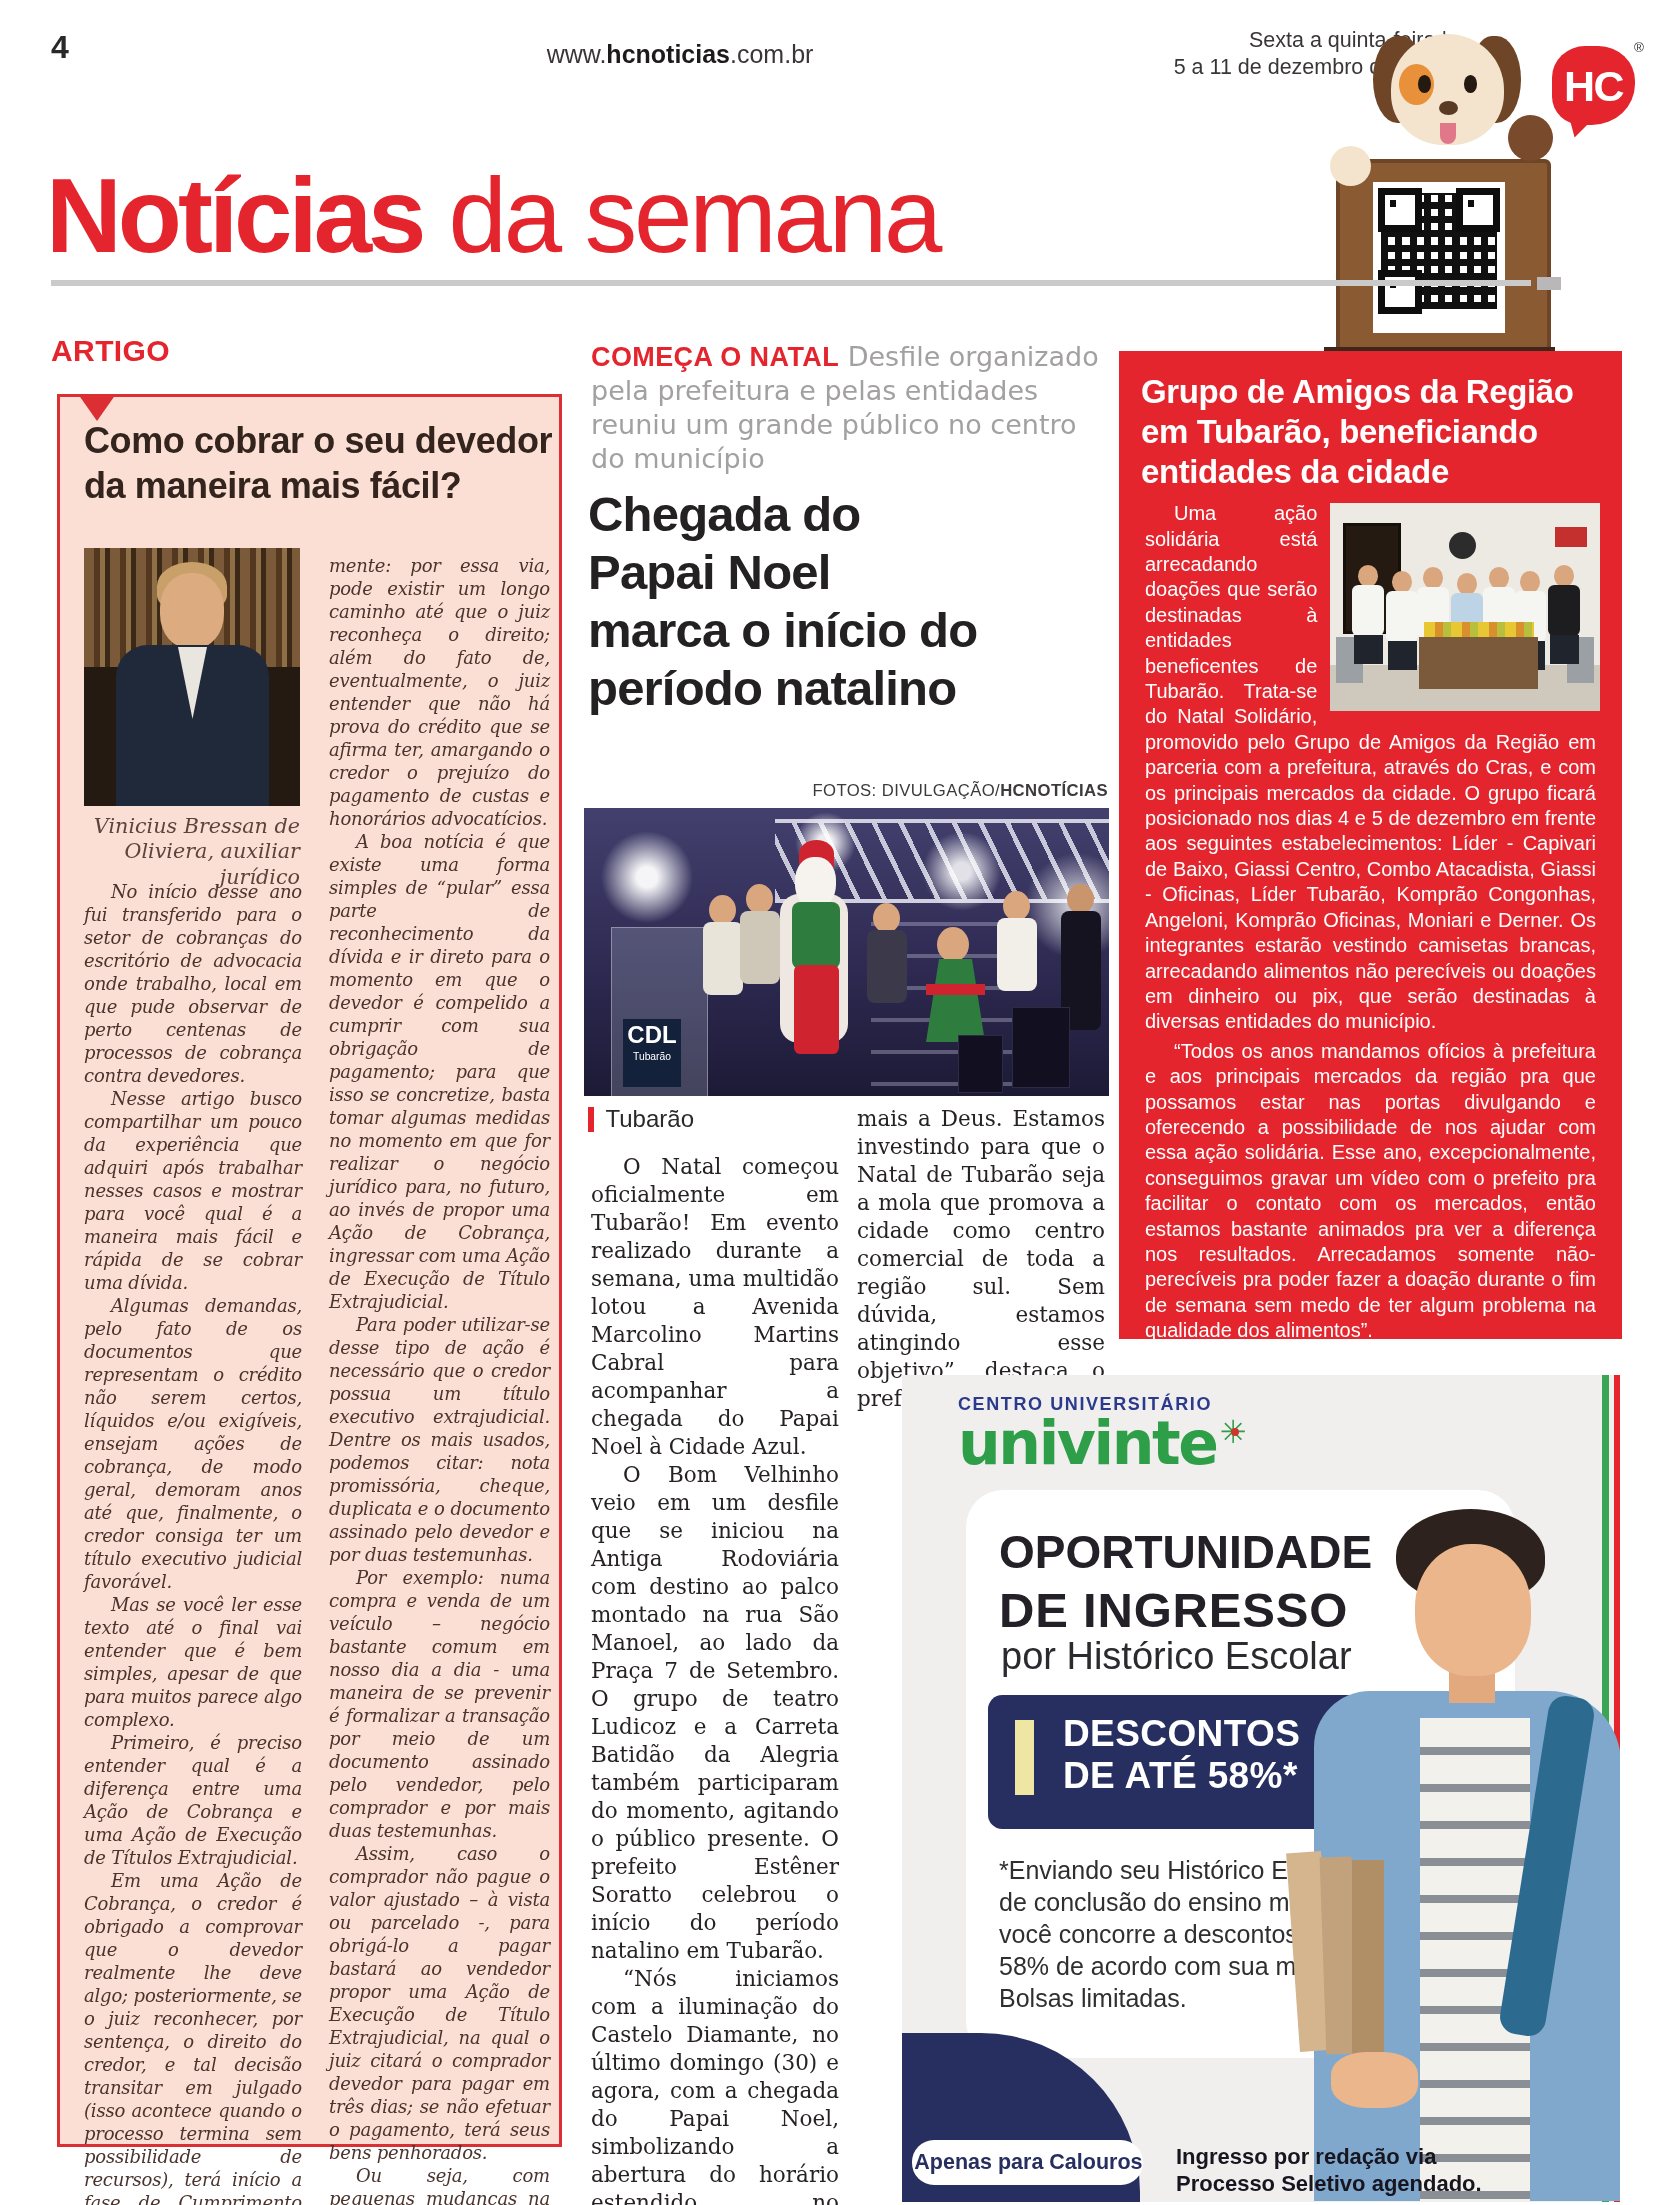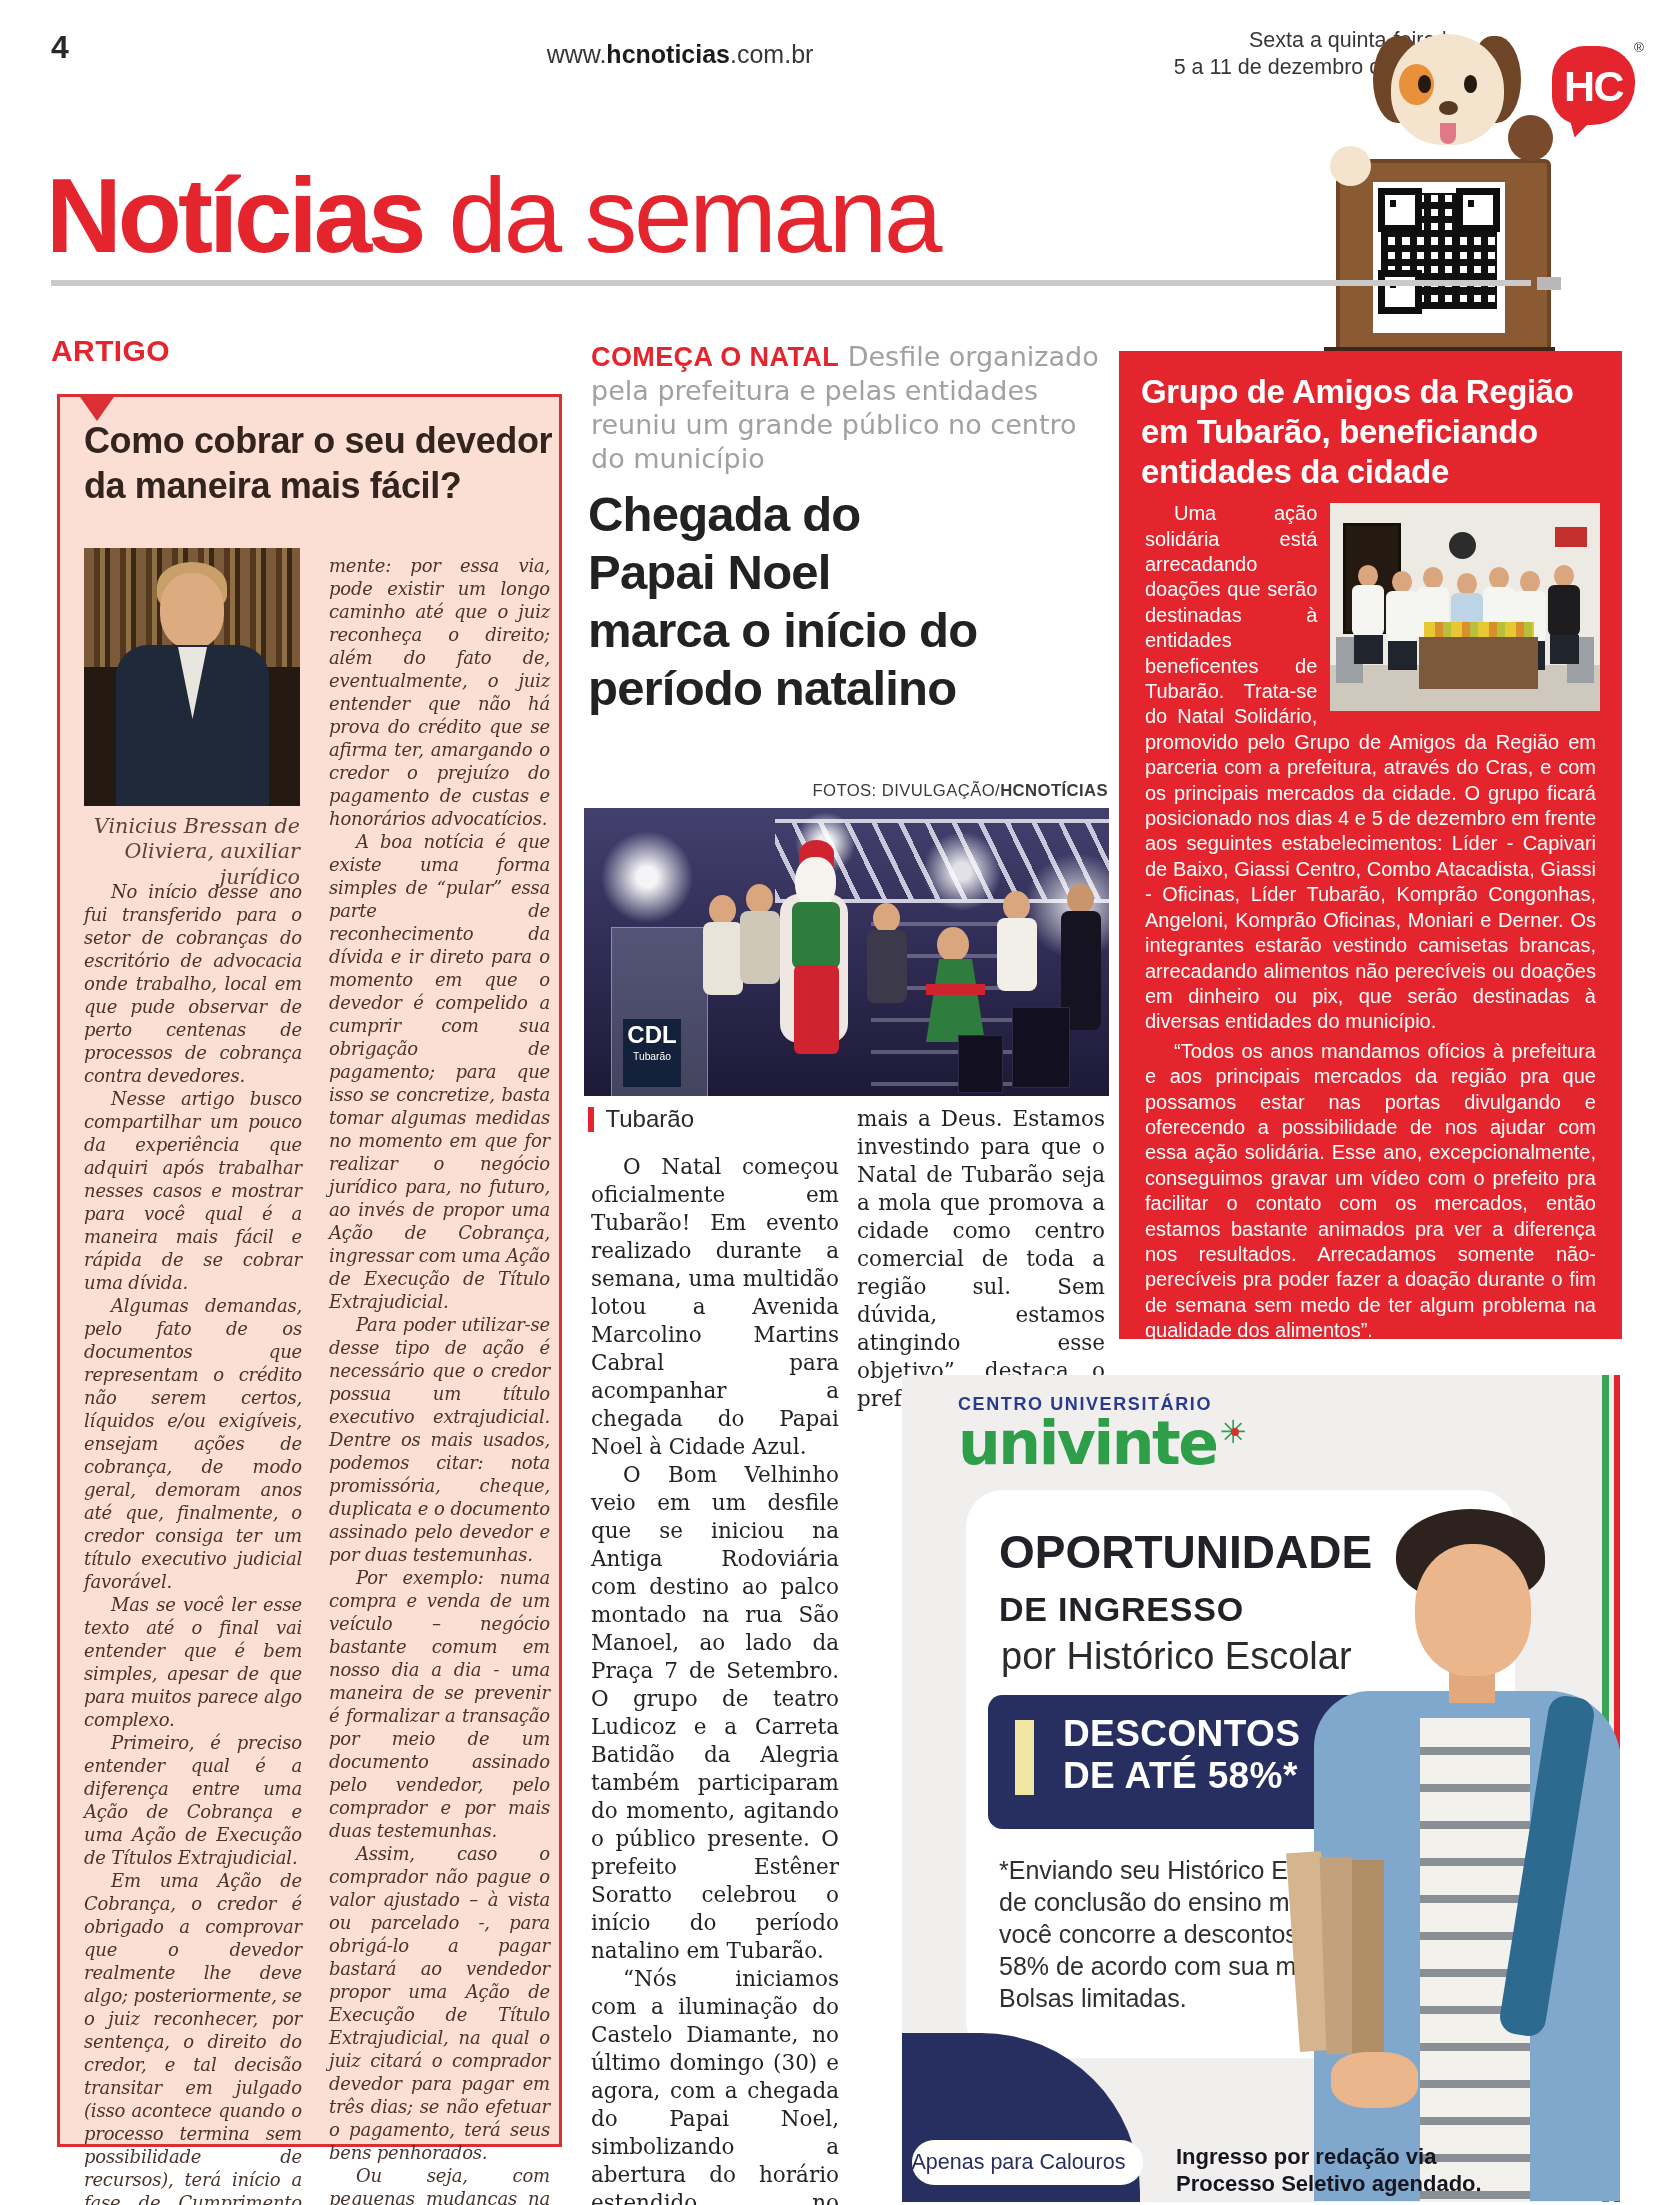--- a/index.html
+++ b/index.html
@@ -141,30 +141,30 @@
   .ad{left:902px;top:1375px;width:718px;height:827px;background:#f0efee;overflow:hidden;}
   .stripe-g{position:absolute;left:700px;top:0;width:7.2px;height:100%;background:#3aa655;}
   .stripe-r{position:absolute;left:712px;top:0;width:7.2px;height:100%;background:#e4252e;}
   .u-logo{position:absolute;left:56px;top:19px;}
   .u-top{font-size:18px;font-weight:bold;color:#2b3a8c;letter-spacing:1.6px;}
   .u-name{font-size:60px;font-weight:bold;color:#2f9e49;letter-spacing:-2.4px;line-height:56px;font-family:"DejaVu Sans",sans-serif;}
   .u-star{position:relative;display:inline-block;font-size:32px;color:#2f9e49;top:-20.7px;left:3.2px;}
   .u-star-dot{position:absolute;left:11px;top:14.3px;width:8.7px;height:8.7px;background:#d0342c;border-radius:50%;}
   .u-card{position:absolute;left:64px;top:115px;width:549px;height:568px;background:#fff;border-radius:37px;}
   .u-t1{position:absolute;left:33px;top:35px;font-size:46px;font-weight:bold;color:#232127;letter-spacing:0px;}
-  .u-t2{position:absolute;left:33px;top:100px;font-size:34px;font-weight:bold;color:#232127;letter-spacing:0.8px;text-align:center;}
+  .u-t2{position:absolute;left:33px;top:92px;font-size:49px;font-weight:bold;color:#232127;letter-spacing:0.8px;text-align:center;}
   .u-sub{position:absolute;left:35px;top:145px;font-size:38px;color:#2b2a2e;}
   .u-navy{position:absolute;left:22px;top:205px;width:417px;height:134px;background:#272f60;border-radius:14.3px;}
   .u-bar{position:absolute;left:27px;top:25.4px;width:19px;height:75px;background:#efe6a3;}
   .u-d1{position:absolute;left:75px;top:17.5px;font-size:37px;font-weight:bold;color:#fff;letter-spacing:0.4px;}
   .u-d2{position:absolute;left:75px;top:60px;font-size:37px;font-weight:bold;color:#fff;letter-spacing:0.4px;}
   .u-fine{position:absolute;left:33px;top:364px;width:382px;font-size:25px;line-height:32px;color:#2f2e31;}
   .u-blob{position:absolute;left:-24px;top:658px;width:262px;height:191px;background:#272f60;border-top-right-radius:159px;}
   .u-pill{position:absolute;left:9.5px;top:765px;width:231px;height:45px;background:#fff;border-radius:22px;
-          text-align:left;line-height:45px;font-size:21.5px;font-weight:normal;color:#272f60;}
+          text-align:right;line-height:45px;font-size:21.5px;font-weight:bold;color:#272f60;}
   .u-note{position:absolute;left:274px;top:768px;font-size:22px;line-height:27px;font-weight:bold;color:#17151f;}
   
   .st-hair{position:absolute;left:494px;top:134px;width:149px;height:94px;background:#2d221d;border-radius:50% 50% 42% 46%;}
   .st-head{position:absolute;left:513px;top:169px;width:116px;height:132px;background:#ecb68c;border-radius:48% 48% 44% 46%;}
   .st-neck{position:absolute;left:547px;top:293px;width:46px;height:35px;background:#e2a87e;}
   .st-jacket{position:absolute;left:412px;top:316px;width:307px;height:510px;background:#7fa8cc;border-radius:56px 72px 0 0;}
   .st-tee{position:absolute;left:518px;top:343px;width:110px;height:483px;background:#f3f1ec;
           background-image:repeating-linear-gradient(180deg,transparent 0 29px,#8a8f96 29px 37px);}
   .st-strap{position:absolute;left:622px;top:320px;width:46px;height:342px;background:#2c6a8f;border-radius:17.5px;transform:rotate(9deg);}
   .st-pack{position:absolute;left:681px;top:374px;width:95px;height:342px;background:#33759c;border-radius:27px;}

